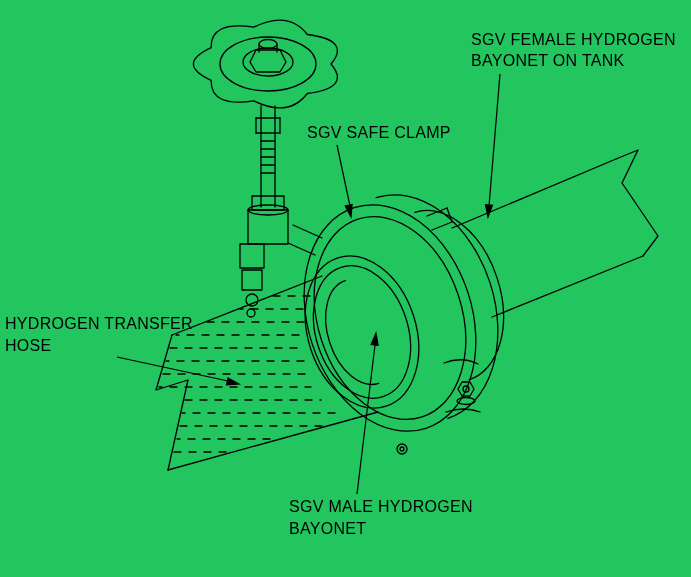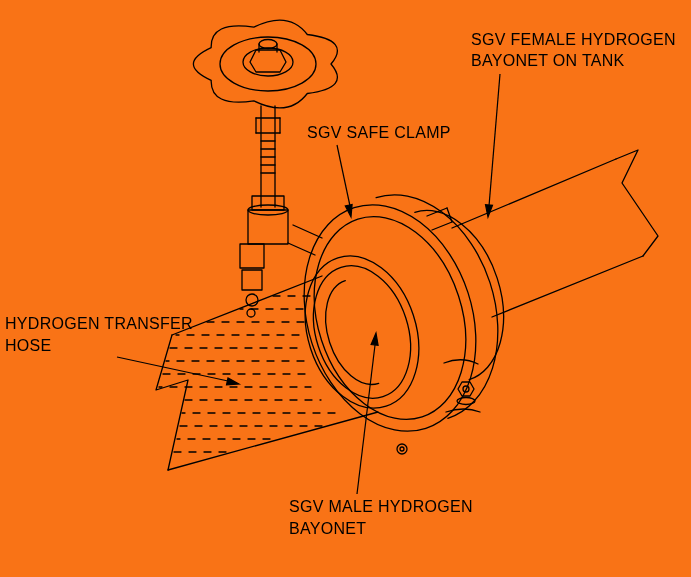--- a/index.html
+++ b/index.html
@@ -4,21 +4,21 @@
 <style>
   html, body {
     margin: 0;
     padding: 0;
     background: #ffffff;
   }
   .stage {
     position: relative;
     width: 691px;
     height: 577px;
-    background: #f97316;
+    background: #22c55e;
     overflow: hidden;
   }
   svg { display: block; }
   .lbl {
     font-family: "Liberation Sans", sans-serif;
     font-size: 16px;
     font-weight: 400;
     letter-spacing: 0.3px;
     fill: #000000;
   }

